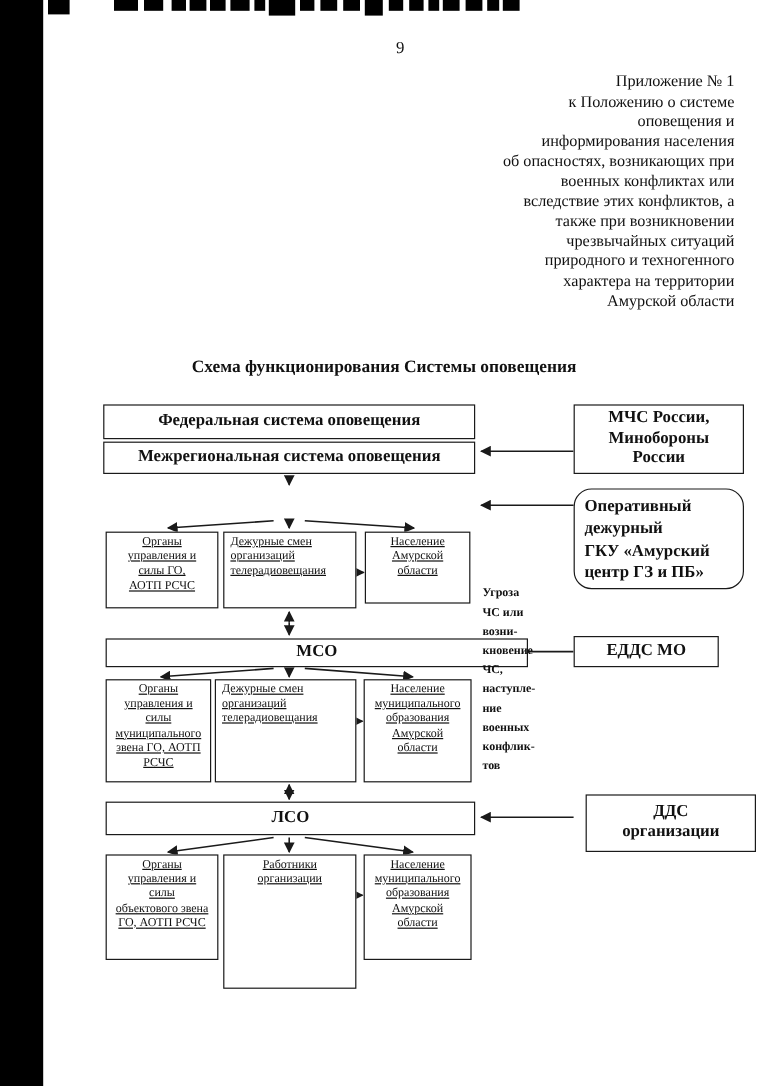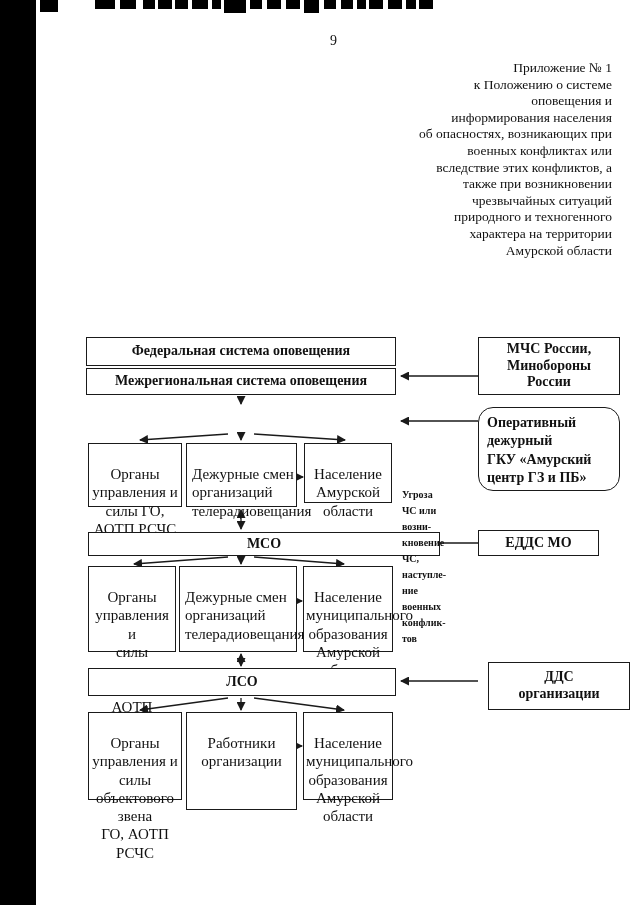--- a/index.html
+++ b/index.html
@@ -22,21 +22,21 @@
   }
   .box {
     position:absolute; border:1px solid #1a1a1a; background:#fff;
     white-space:pre-line; z-index:2;
   }
   .main {
     display:flex; align-items:center; justify-content:center;
     font-weight:bold; font-size:14px; text-align:center; line-height:1.2;
   }
   .small {
-    font-size:15px; line-height:1.22; padding:21px 2px; text-align:center;
+    font-size:10px; line-height:1.22; padding:2px 2px; text-align:center;text-decoration:underline;
   }
   .left-align { text-align:left; padding-left:5px; }
   .duty-officer {
     font-weight:bold; font-size:14px; line-height:1.32; padding:6px 4px 4px 8px;
     text-align:left;
     border-radius:15px;
   }
   .threat {
     position:absolute; left:402px; top:487px; width:80px;
     font-weight:bold; font-size:10px; line-height:16px; white-space:pre-line;
@@ -78,20 +78,21 @@
 оповещения и
 информирования населения
 об опасностях, возникающих при
 военных конфликтах или
 вследствие этих конфликтов, а
 также при возникновении
 чрезвычайных ситуаций
 природного и техногенного
 характера на территории
 Амурской области</div>
+  <div class="title">Схема функционирования Системы оповещения</div>
 
   <svg class="arrows" width="640" height="905">
     <defs>
       <marker id="ah" markerUnits="userSpaceOnUse" markerWidth="9" markerHeight="9" refX="8" refY="4.5" orient="auto">
         <path d="M0,0 L9,4.5 L0,9 z" fill="#1a1a1a"></path>
       </marker>
     </defs>
     <line x1="478" y1="376" x2="401" y2="376" marker-end="url(#ah)"></line>
     <line x1="241" y1="397" x2="241" y2="404" marker-end="url(#ah)"></line>
     <line x1="478" y1="421" x2="401" y2="421" marker-end="url(#ah)"></line>
@@ -146,21 +147,21 @@
 Амурской
 области</div>
 
   <div class="box main" style="left:88px;top:668px;width:308px;height:28px">ЛСО</div>
 
   <div class="box small" style="left:88px;top:712px;width:94px;height:88px">Органы
 управления и
 силы
 объектового звена
 ГО,  АОТП РСЧС</div>
-  <div class="box small" style="left:186px;top:712px;width:111px;height:98px">Работники
+  <div class="box small" style="left:186px;top:712px;width:111px;height:112px">Работники
 организации</div>
   <div class="box small" style="left:303px;top:712px;width:90px;height:88px">Население
 муниципального
 образования
 Амурской
 области</div>
 
   <div class="box main" style="left:478px;top:337px;width:142px;height:58px">МЧС России,
 Минобороны
 России</div>

